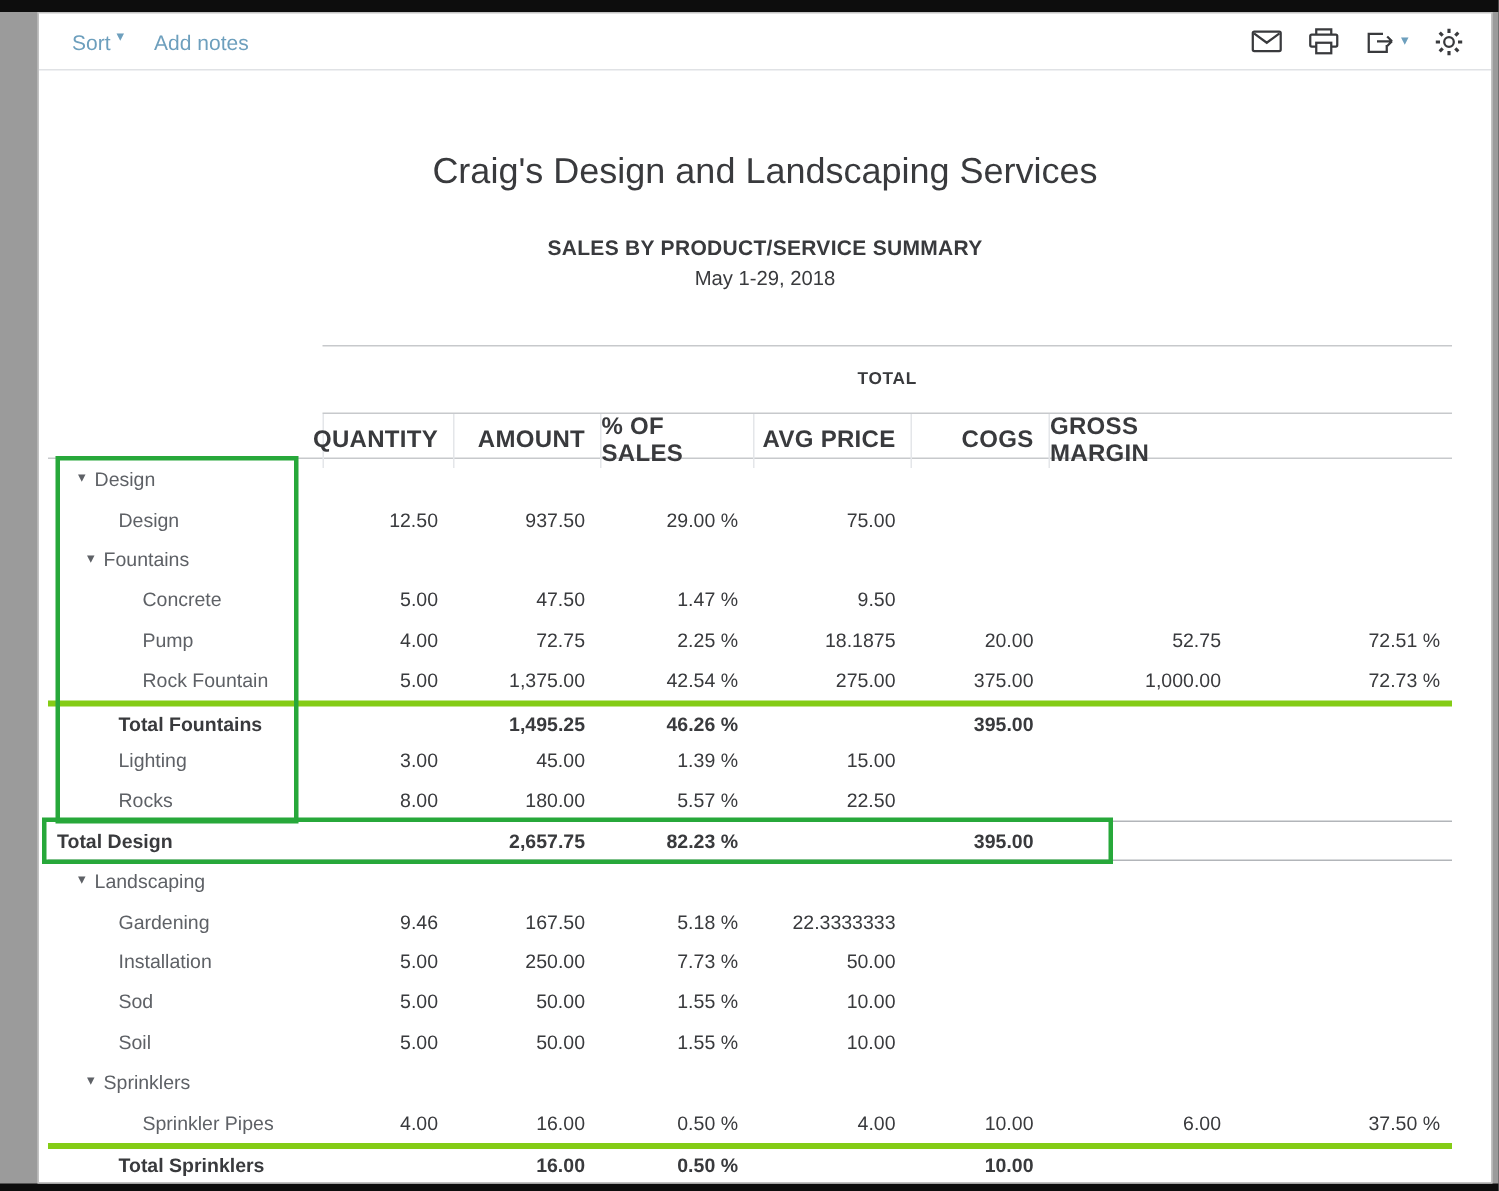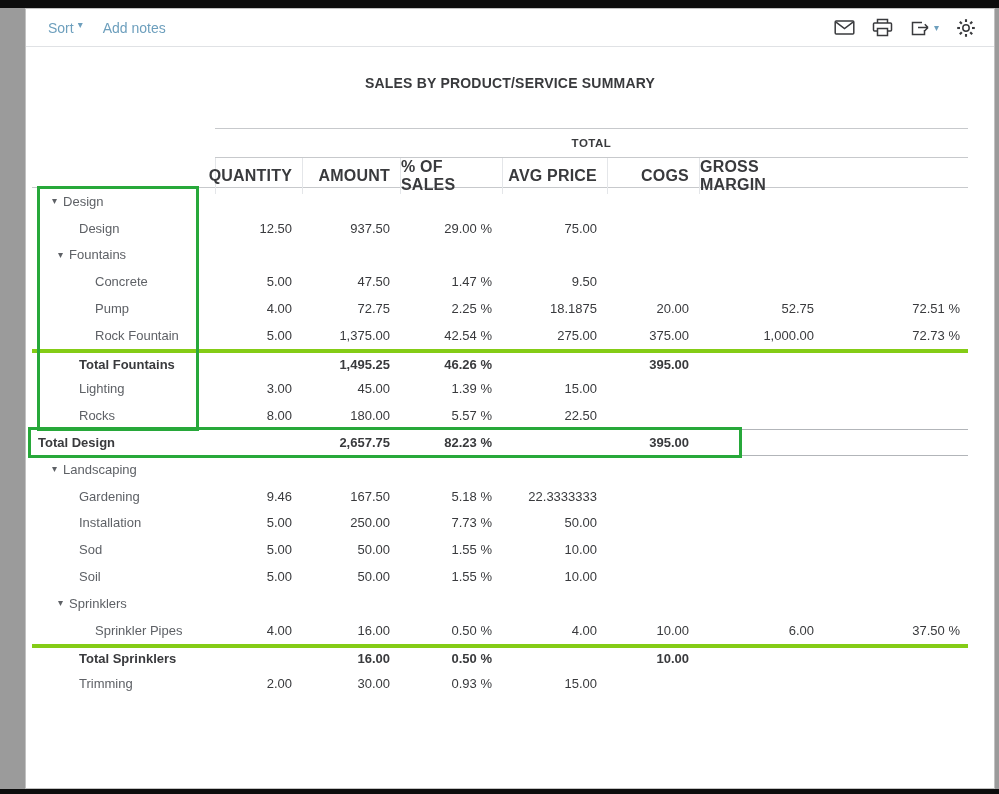--- a/index.html
+++ b/index.html
@@ -13,21 +13,21 @@
   .link { color:var(--accent,#6d9fbd); font-size:14px; cursor:pointer; }
   .sort { margin-right:20px; display:inline-flex; align-items:flex-start; }
   .caret { font-size:10px; margin-left:4px; line-height:1; }
   .toolbar-icons { margin-left:auto; display:flex; align-items:center; gap:17px; }
   .ticon { display:inline-flex; align-items:center; cursor:pointer; }
   .teal { color:var(--accent,#6d9fbd); }
   h1 { margin-top:54px; text-align:center; font-size:24px; font-weight:400; color:var(--text,#393a3d); }
   h2 { margin-top:28px; text-align:center; font-size:14px; font-weight:700; color:var(--text,#393a3d); letter-spacing:.2px; }
   .date { margin-top:5px; text-align:center; font-size:13.5px; color:var(--text,#393a3d); }
   .rtable { margin:24px 26px 0 6px; }
-  .hrowA { display:grid; grid-template-columns:183px 1fr; height:30px;margin-top:37px; }
+  .hrowA { display:grid; grid-template-columns:183px 1fr; height:46px;margin-top:37px; }
   .total-span { border-top:1px solid #c7c9cc; border-bottom:1px solid #c7c9cc; display:flex; align-items:center;
                 justify-content:center; font-size:11.5px; font-weight:700; color:var(--text,#393a3d); letter-spacing:.5px; }
   .hrowB { display:grid; grid-template-columns:183px 87px 98px 102px 105px 92px 125px 146px;
            height:30px; border-bottom:1px solid #c7c9cc; }
   .hcell.num { display:flex; align-items:center; justify-content:flex-end; padding-right:10px; font-size:16px;
                font-weight:700; color:var(--text,#393a3d); border-left:1px solid #e4e6e9; letter-spacing:.2px; }
   .tbody { position:relative; }
   .trow { display:grid; grid-template-columns:183px 87px 98px 102px 105px 92px 125px 146px;
           height:26.8px; align-items:center; }
   .cell.num { text-align:right; padding-right:10px; font-size:13px; color:var(--text,#393a3d); }
@@ -93,21 +93,23 @@
               <path d="M14.2 14.2 l2 2"></path>
               <path d="M16.2 3.8 l-2 2"></path>
               <path d="M5.8 14.2 l-2 2"></path>
           </g>
         </svg>
       </span>
     </span>
   </div>
 
   <div class="report">
+    <h1>Craig's Design and Landscaping Services</h1>
     <h2>SALES BY PRODUCT/SERVICE SUMMARY</h2>
+    <div class="date">May 1-29, 2018</div>
 
     <div class="rtable">
       <div class="hrowA">
         <div></div>
         <div class="total-span">TOTAL</div>
       </div>
       <div class="hrowB">
         <div class="hcell name"></div>
 
       <div class="hcell num">QUANTITY</div>

